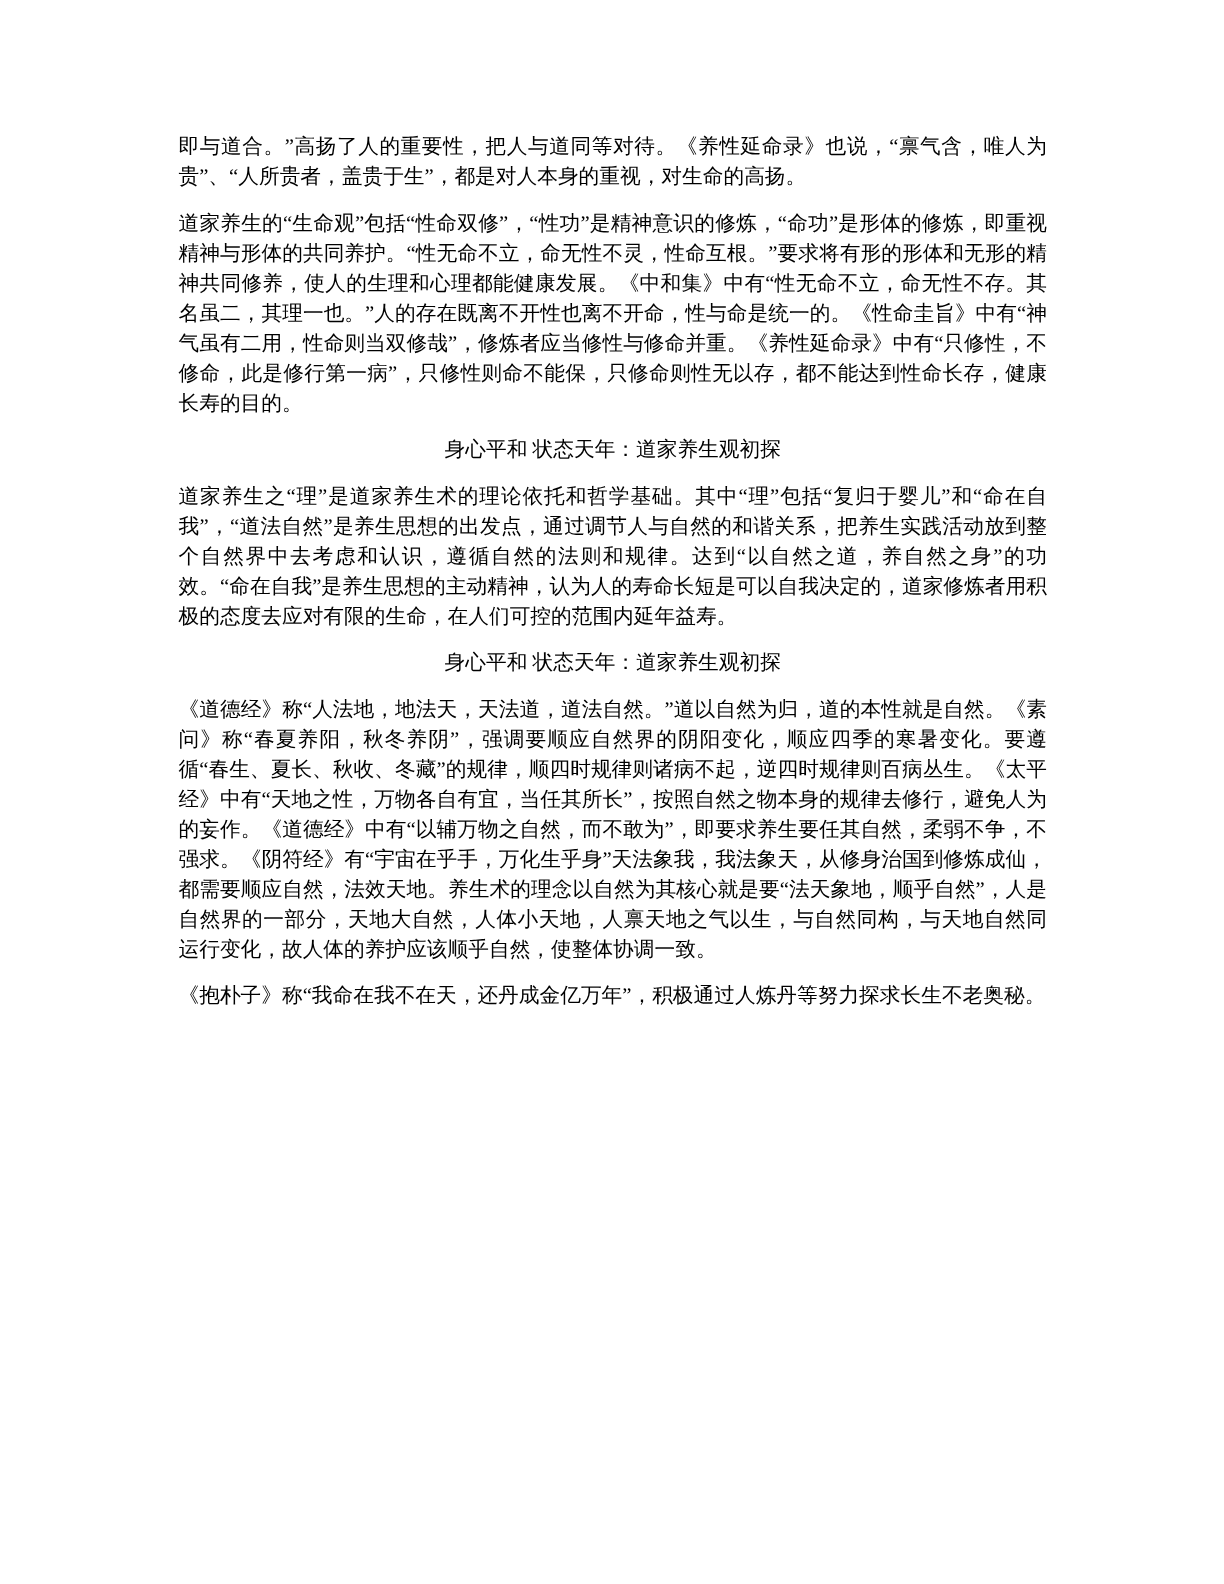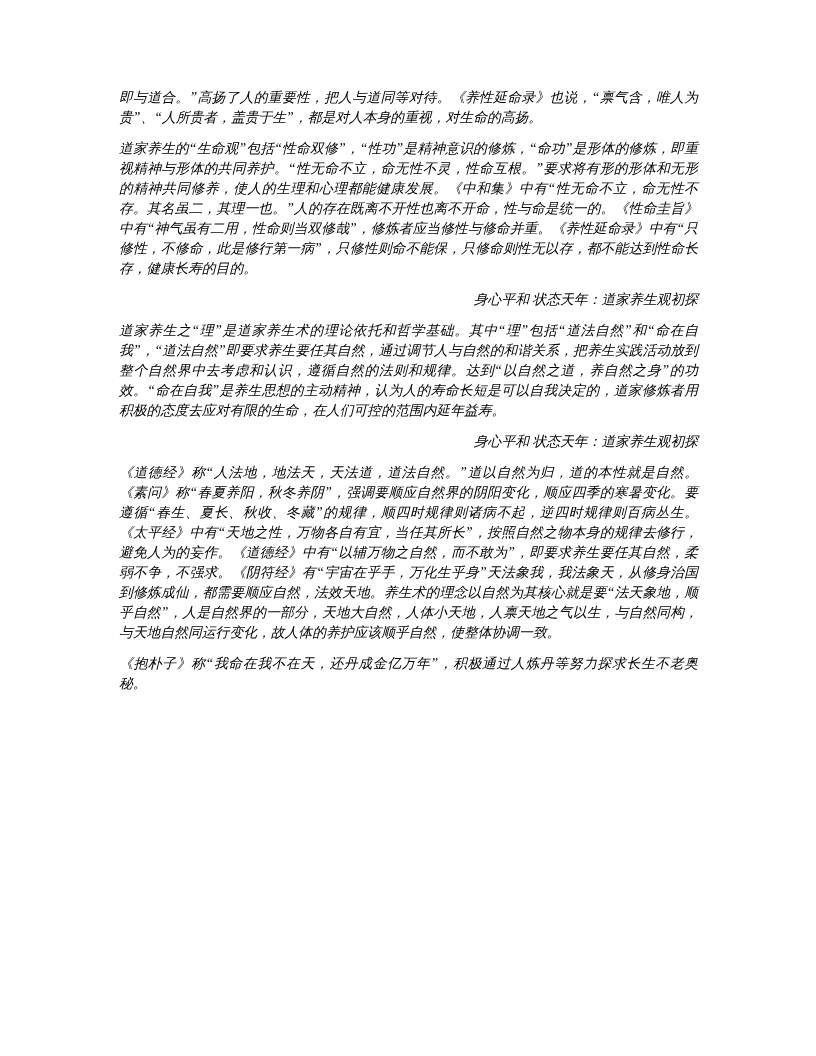--- a/index.html
+++ b/index.html
@@ -21,37 +21,36 @@
     top: 88px;
     width: 579px;
     color: #000000;
     font-size: 13.8px;
     line-height: 20px;
   }
   .para {
     margin: 0 0 11px 0;
     text-align: justify;
     word-break: break-all;
-    font-style: italic;
   }
   .para.subtitle,
   .para.heading {
-    text-align: right;
+    text-align: center;
     word-break: normal;
   }
   .para:last-child {
     margin-bottom: 0;
   }
 </style>
 </head>
 <body>
 
 <div class="page">
   <div class="content" id="doc-body">
       <p class="para body">即与道合。”高扬了人的重要性，把人与道同等对待。《养性延命录》也说，“禀气含，唯人为贵”、“人所贵者，盖贵于生”，都是对人本身的重视，对生命的高扬。</p>
       <p class="para body">道家养生的“生命观”包括“性命双修”，“性功”是精神意识的修炼，“命功”是形体的修炼，即重视精神与形体的共同养护。“性无命不立，命无性不灵，性命互根。”要求将有形的形体和无形的精神共同修养，使人的生理和心理都能健康发展。《中和集》中有“性无命不立，命无性不存。其名虽二，其理一也。”人的存在既离不开性也离不开命，性与命是统一的。《性命圭旨》中有“神气虽有二用，性命则当双修哉”，修炼者应当修性与修命并重。《养性延命录》中有“只修性，不修命，此是修行第一病”，只修性则命不能保，只修命则性无以存，都不能达到性命长存，健康长寿的目的。</p>
       <p class="para subtitle">身心平和 状态天年：道家养生观初探</p>
-      <p class="para body">道家养生之“理”是道家养生术的理论依托和哲学基础。其中“理”包括“道法自然”和“命在自我”，“道法自然”即要求养生要任其自然，通过调节人与自然的和谐关系，把养生实践活动放到整个自然界中去考虑和认识，遵循自然的法则和规律。达到“以自然之道，养自然之身”的功效。“命在自我”是养生思想的主动精神，认为人的寿命长短是可以自我决定的，道家修炼者用积极的态度去应对有限的生命，在人们可控的范围内延年益寿。</p>
+      <p class="para body">道家养生之“理”是道家养生术的理论依托和哲学基础。其中“理”包括“复归于婴儿”和“命在自我”，“道法自然”是养生思想的出发点，通过调节人与自然的和谐关系，把养生实践活动放到整个自然界中去考虑和认识，遵循自然的法则和规律。达到“以自然之道，养自然之身”的功效。“命在自我”是养生思想的主动精神，认为人的寿命长短是可以自我决定的，道家修炼者用积极的态度去应对有限的生命，在人们可控的范围内延年益寿。</p>
       <p class="para subtitle">身心平和 状态天年：道家养生观初探</p>
       <p class="para body">《道德经》称“人法地，地法天，天法道，道法自然。”道以自然为归，道的本性就是自然。《素问》称“春夏养阳，秋冬养阴”，强调要顺应自然界的阴阳变化，顺应四季的寒暑变化。要遵循“春生、夏长、秋收、冬藏”的规律，顺四时规律则诸病不起，逆四时规律则百病丛生。《太平经》中有“天地之性，万物各自有宜，当任其所长”，按照自然之物本身的规律去修行，避免人为的妄作。《道德经》中有“以辅万物之自然，而不敢为”，即要求养生要任其自然，柔弱不争，不强求。《阴符经》有“宇宙在乎手，万化生乎身”天法象我，我法象天，从修身治国到修炼成仙，都需要顺应自然，法效天地。养生术的理念以自然为其核心就是要“法天象地，顺乎自然”，人是自然界的一部分，天地大自然，人体小天地，人禀天地之气以生，与自然同构，与天地自然同运行变化，故人体的养护应该顺乎自然，使整体协调一致。</p>
       <p class="para body">《抱朴子》称“我命在我不在天，还丹成金亿万年”，积极通过人炼丹等努力探求长生不老奥秘。</p>
     </div>
 </div>
 
 </body></html>

